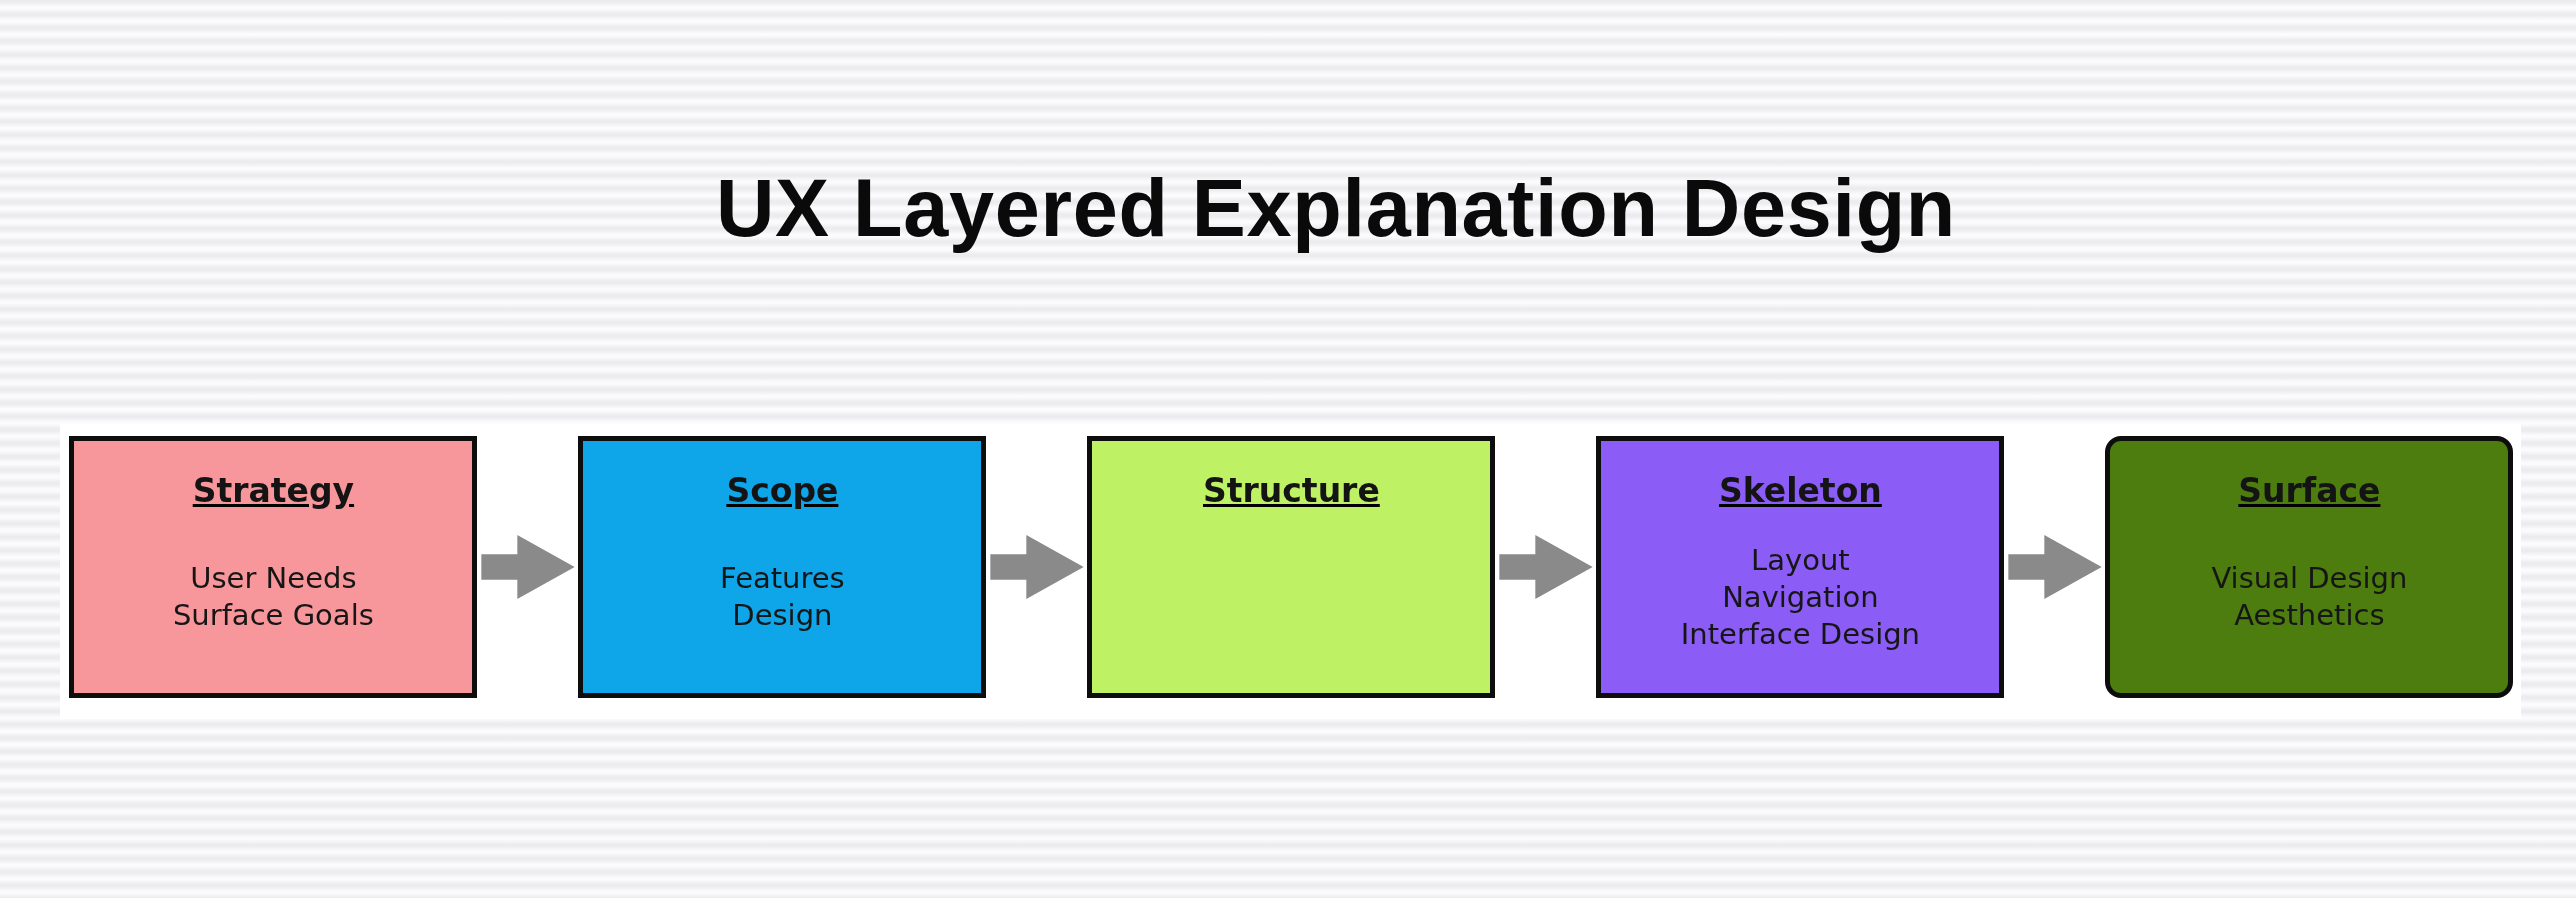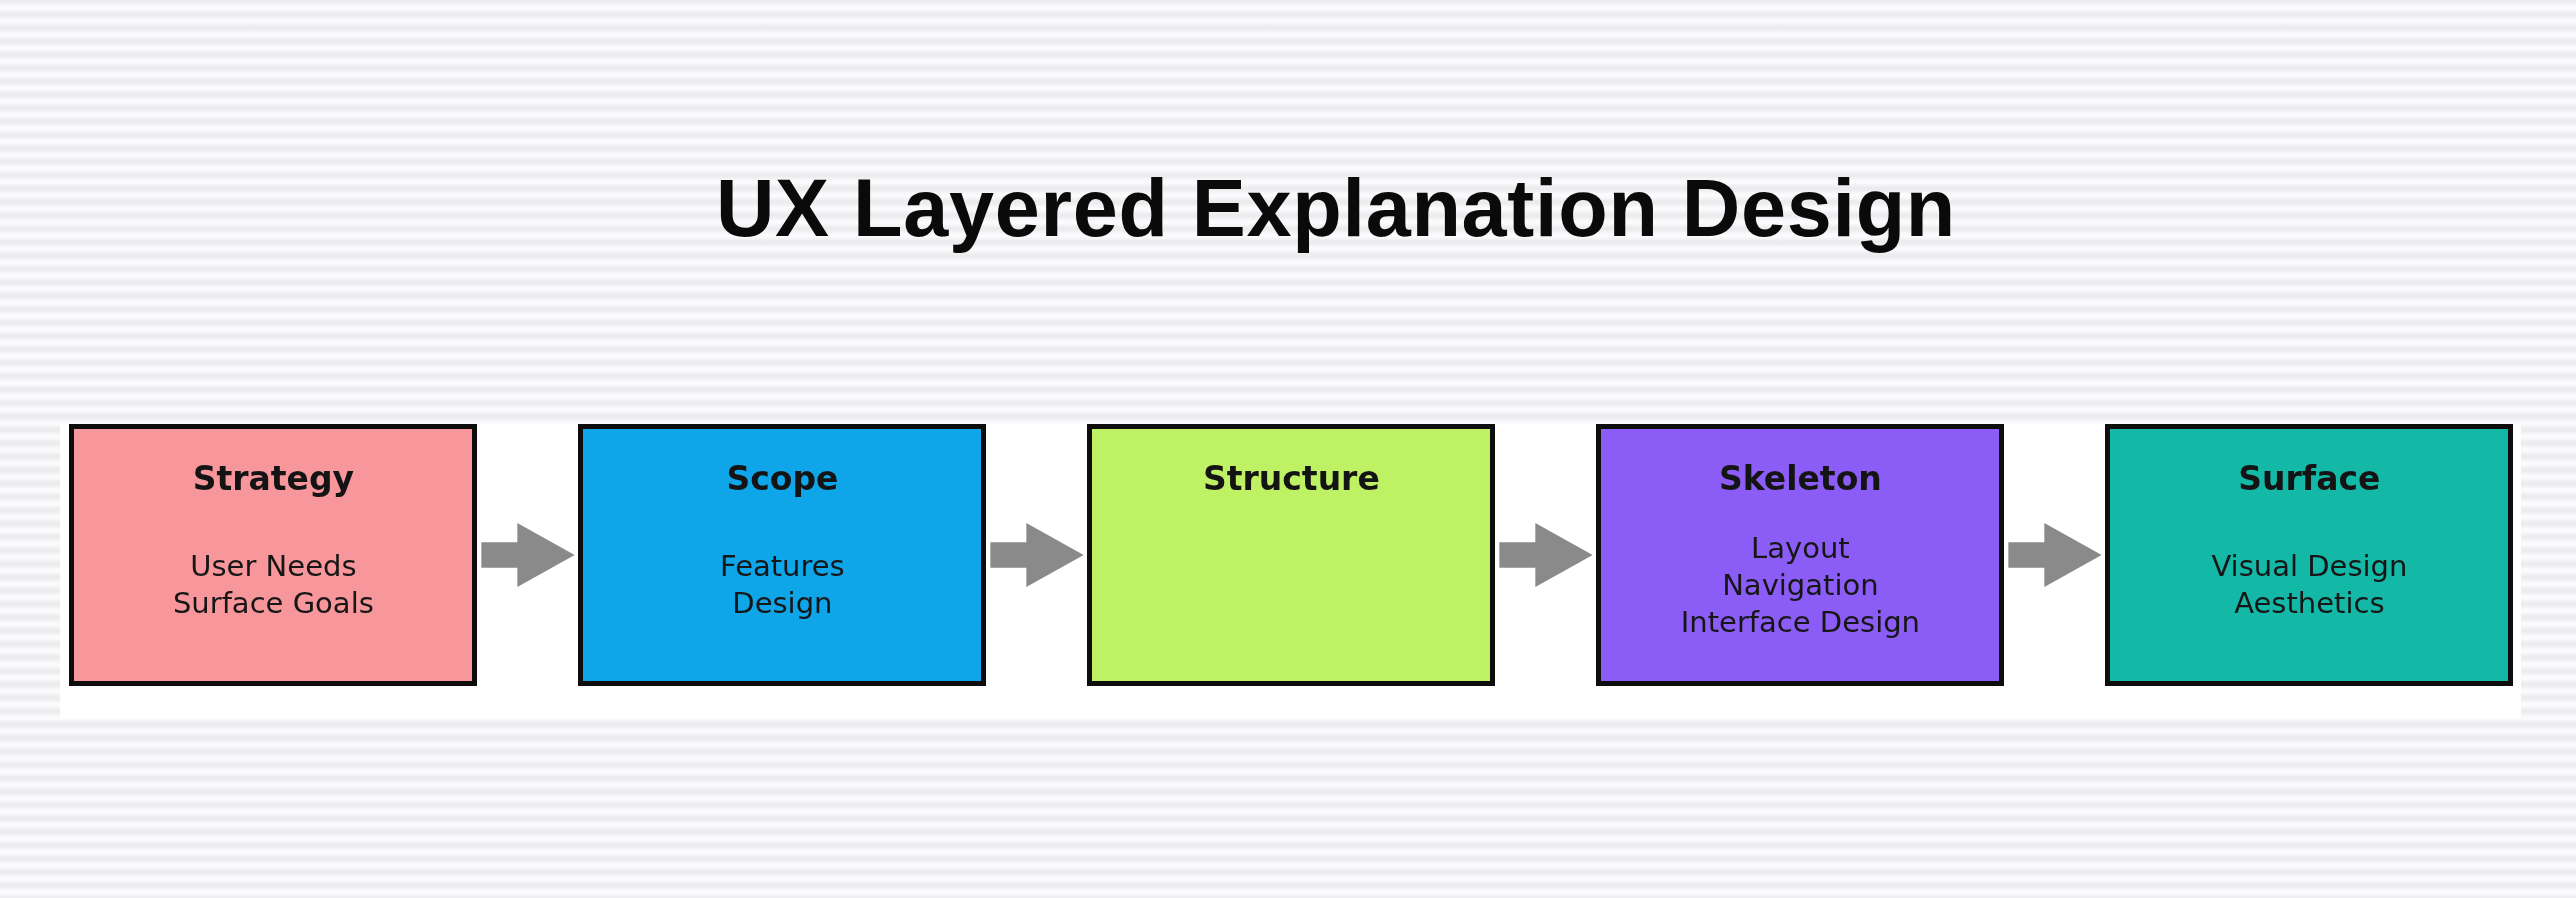--- a/index.html
+++ b/index.html
@@ -40,23 +40,24 @@
     position: absolute;
     left: 60px;
     top: 424px;
     width: 2461px;
     height: 295px;
     background: #ffffff;
   }
   .flow {
     position: absolute;
     left: 9.4px;
-    top: 0;
+    top: 12px;
     display: flex;
     align-items: flex-end;
+    text-decoration: underline;
   }
   .stage-box {
     box-sizing: border-box;
     position: relative;
     width: 408px;
     height: 262px;
     border: 5.4px solid #0d0d0d;
     flex: 0 0 auto;
   }
   .stage-title {
@@ -148,21 +149,21 @@
           <div>Interface Design</div>
         </div>
       </div>
 
       <div class="arrow-cell">
         <svg class="arrow-svg" viewBox="0 0 140 96">
           <path d="M0,29 H54 V0 L140,48 L54,96 V67 H0 Z" style="fill: rgb(138, 138, 138);"></path>
         </svg>
       </div>
 
-      <div class="stage-box" style="background-color: #14b8a6;">
+      <div class="stage-box" style="background-color: #4d7c0f; border-radius: 16px;">
         <div class="stage-title">Surface</div>
         <div class="stage-details">
           <div>Visual Design</div>
           <div>Aesthetics</div>
         </div>
       </div>
 
     </div>
   </div>
 </div>

